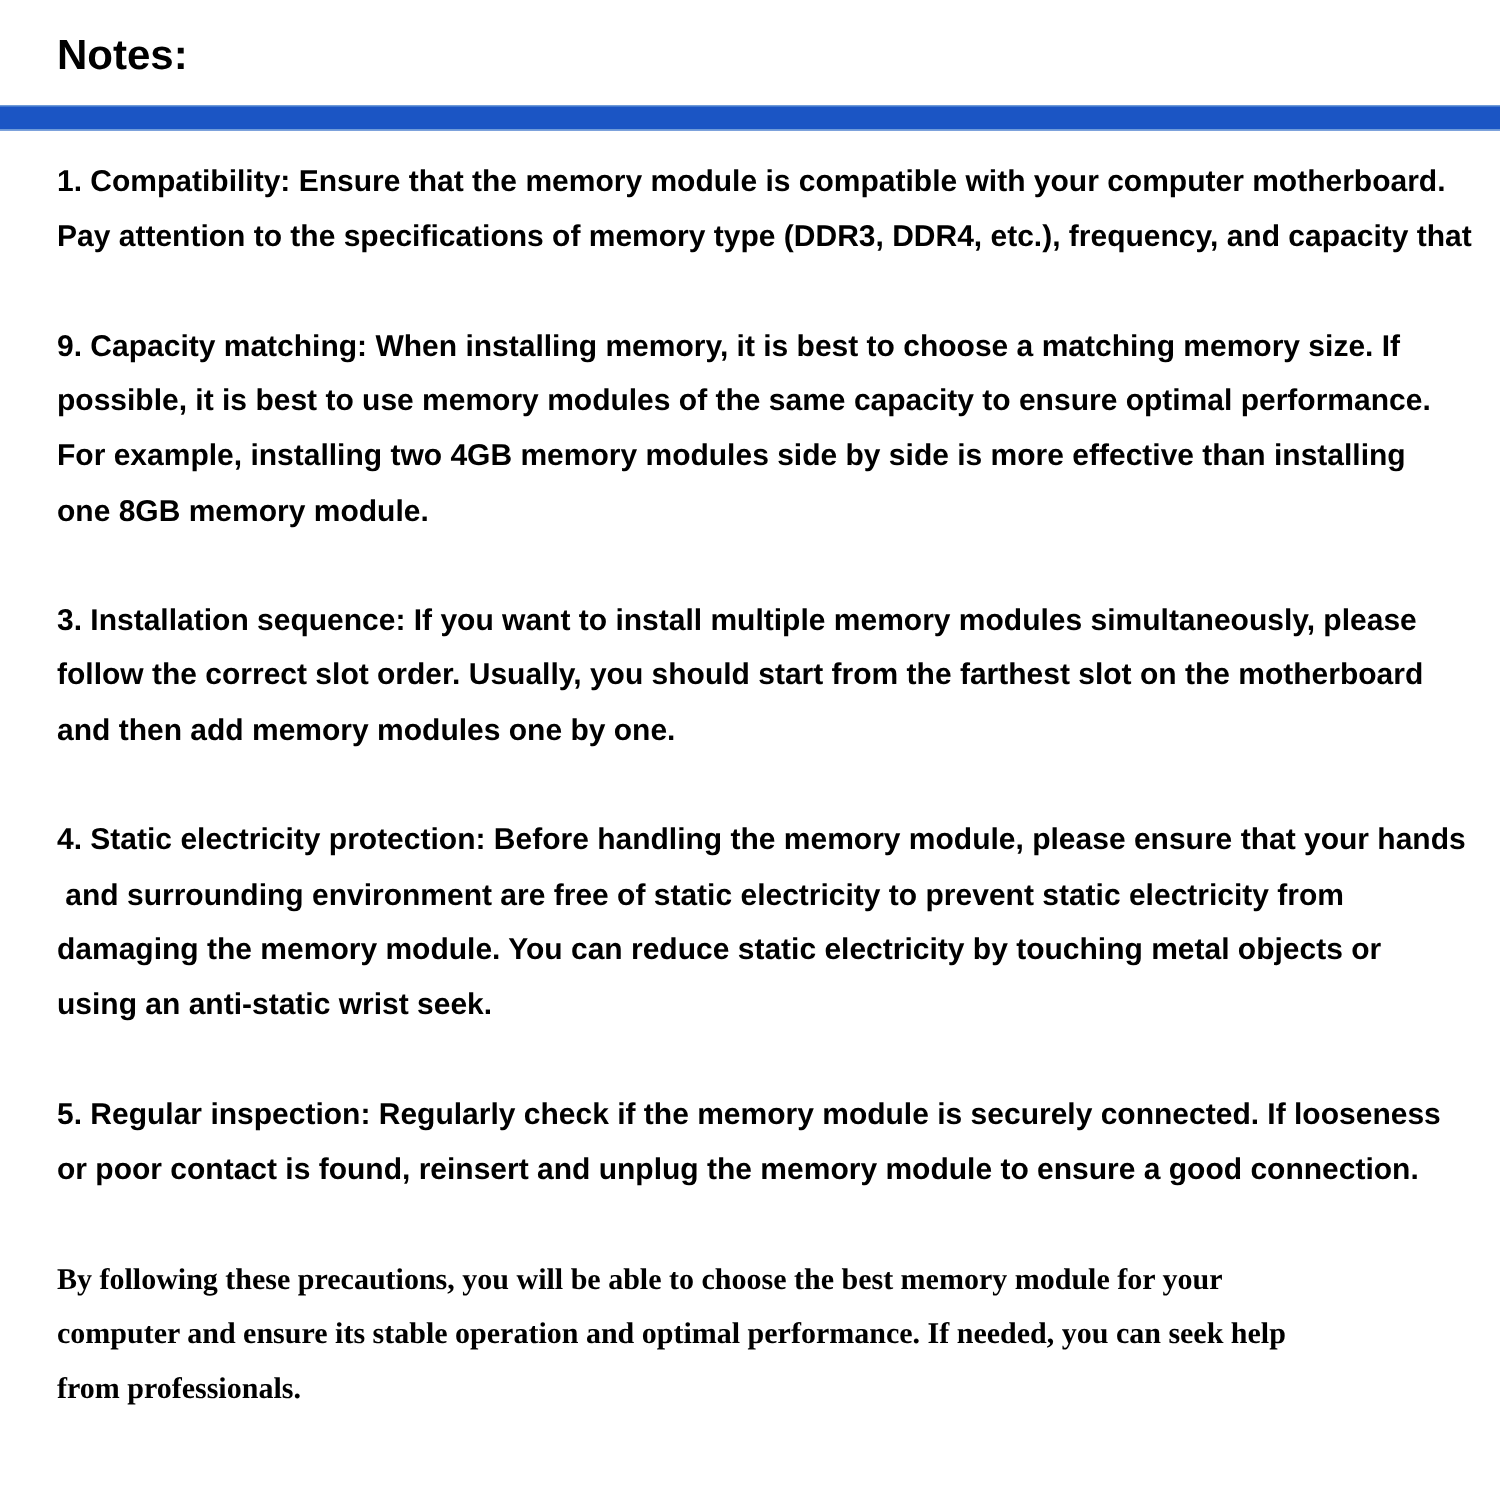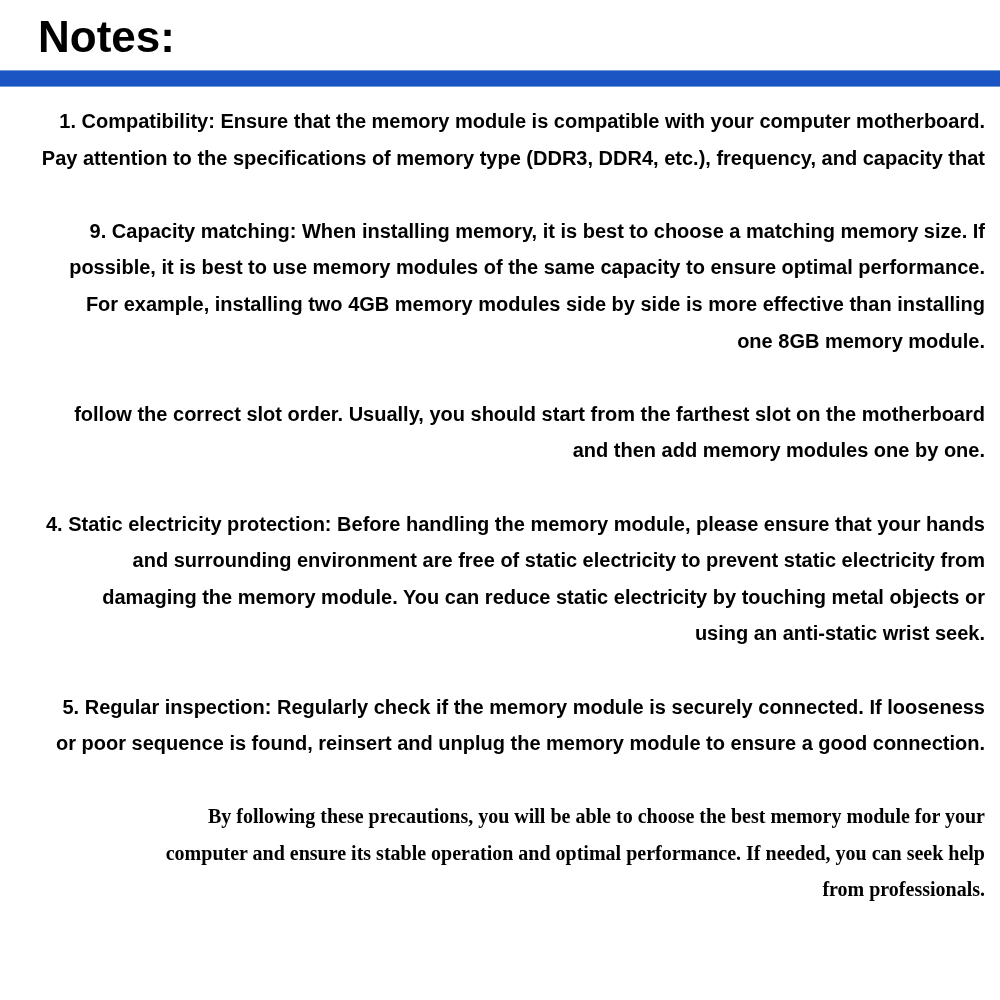--- a/index.html
+++ b/index.html
@@ -15,21 +15,21 @@
     overflow: hidden;
   }
   .page {
     width: 1000px;
     height: 1000px;
     background: #ffffff;
   }
   .page-title {
     margin: 0;
     padding: 14px 0 0 38px;
-    font-size: 44px;
+    font-size: 28px;
     line-height: 46px;
     font-weight: bold;
     color: #000000;
   }
   .accent-divider {
     margin-top: 10px;
     height: 17px;
     width: 100%;
     background: #1b55c4;
     border-top: 1px solid #6f9bd8;
@@ -45,21 +45,20 @@
   .para:last-child {
     margin-bottom: 1px;
     font-family: Liberation Serif, serif;
   }
   .line {
     font-size: 20px;
     font-weight: bold;
     line-height: 36.6px;
     white-space: pre;
     color: #000000;
-    text-align: right;
   }
 </style>
 </head>
 <body>
 
 <div class="page">
 
   <h1 class="page-title">Notes:</h1>
 
   <div class="accent-divider" style="background: rgb(27, 85, 196);"></div>
@@ -72,34 +71,35 @@
     </section>
 
     <section class="para">
       <div class="line">9. Capacity matching: When installing memory, it is best to choose a matching memory size. If</div>
       <div class="line">possible, it is best to use memory modules of the same capacity to ensure optimal performance.</div>
       <div class="line">For example, installing two 4GB memory modules side by side is more effective than installing</div>
       <div class="line">one 8GB memory module.</div>
     </section>
 
     <section class="para">
+      <div class="line">3. Installation sequence: If you want to install multiple memory modules simultaneously, please</div>
       <div class="line">follow the correct slot order. Usually, you should start from the farthest slot on the motherboard</div>
       <div class="line">and then add memory modules one by one.</div>
     </section>
 
     <section class="para">
       <div class="line">4. Static electricity protection: Before handling the memory module, please ensure that your hands</div>
       <div class="line"> and surrounding environment are free of static electricity to prevent static electricity from</div>
       <div class="line">damaging the memory module. You can reduce static electricity by touching metal objects or</div>
       <div class="line">using an anti-static wrist seek.</div>
     </section>
 
     <section class="para">
       <div class="line">5. Regular inspection: Regularly check if the memory module is securely connected. If looseness</div>
-      <div class="line">or poor sequence is found, reinsert and unplug the memory module to ensure a good connection.</div>
+      <div class="line">or poor contact is found, reinsert and unplug the memory module to ensure a good connection.</div>
     </section>
 
     <section class="para">
       <div class="line">By following these precautions, you will be able to choose the best memory module for your</div>
       <div class="line">computer and ensure its stable operation and optimal performance. If needed, you can seek help</div>
       <div class="line">from professionals.</div>
     </section>
 
   </main>
 </div>

